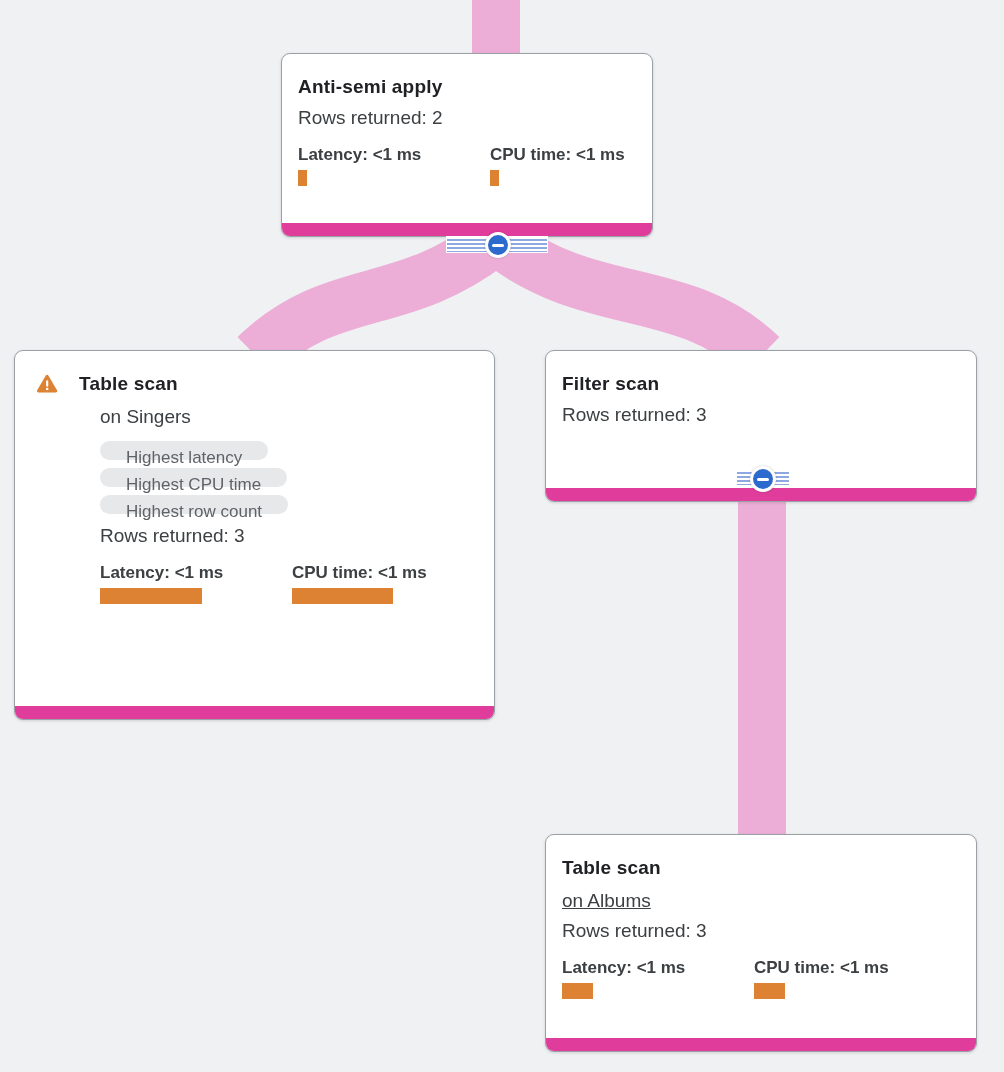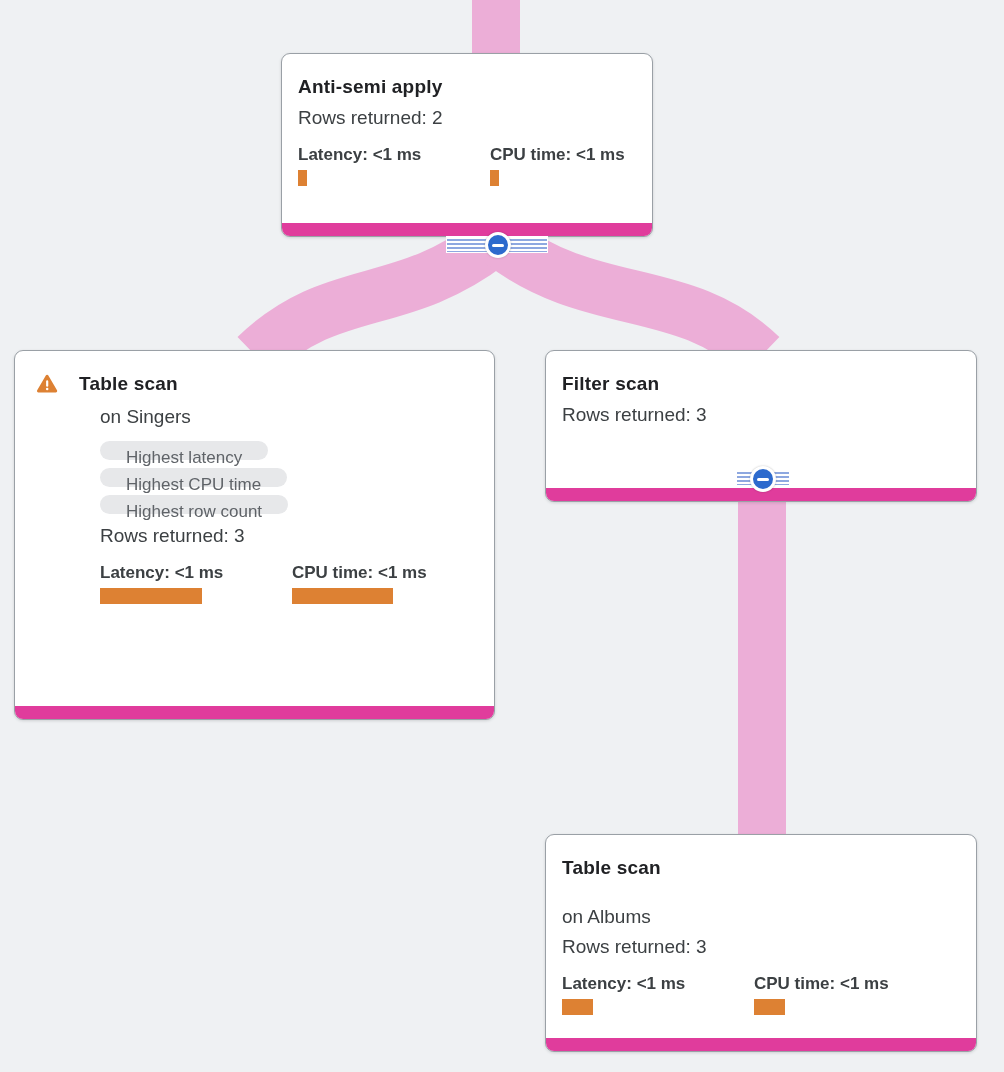--- a/index.html
+++ b/index.html
@@ -127,21 +127,21 @@
     <div class="card-inner">
       <div class="card-title">Filter scan</div>
       <div class="card-line">Rows returned: 3</div>
     </div>
     <div class="accent-bar"></div>
   </div>
 
   <div class="card" id="card-albums">
     <div class="card-inner">
       <div class="card-title">Table scan</div>
-      <div class="card-line" style="margin-top:24px;">on Albums</div>
+      <div class="card-line" style="margin-top:8px;text-decoration:underline;">on Albums</div>
       <div class="card-line">Rows returned: 3</div>
       <div class="metrics">
         <div class="metric-col">
           <div class="metric-label">Latency: &lt;1 ms</div>
           <div class="metric-bar" style="width: 31px;"></div>
         </div>
         <div class="metric-col">
           <div class="metric-label">CPU time: &lt;1 ms</div>
           <div class="metric-bar" style="width: 31px;"></div>
         </div>

